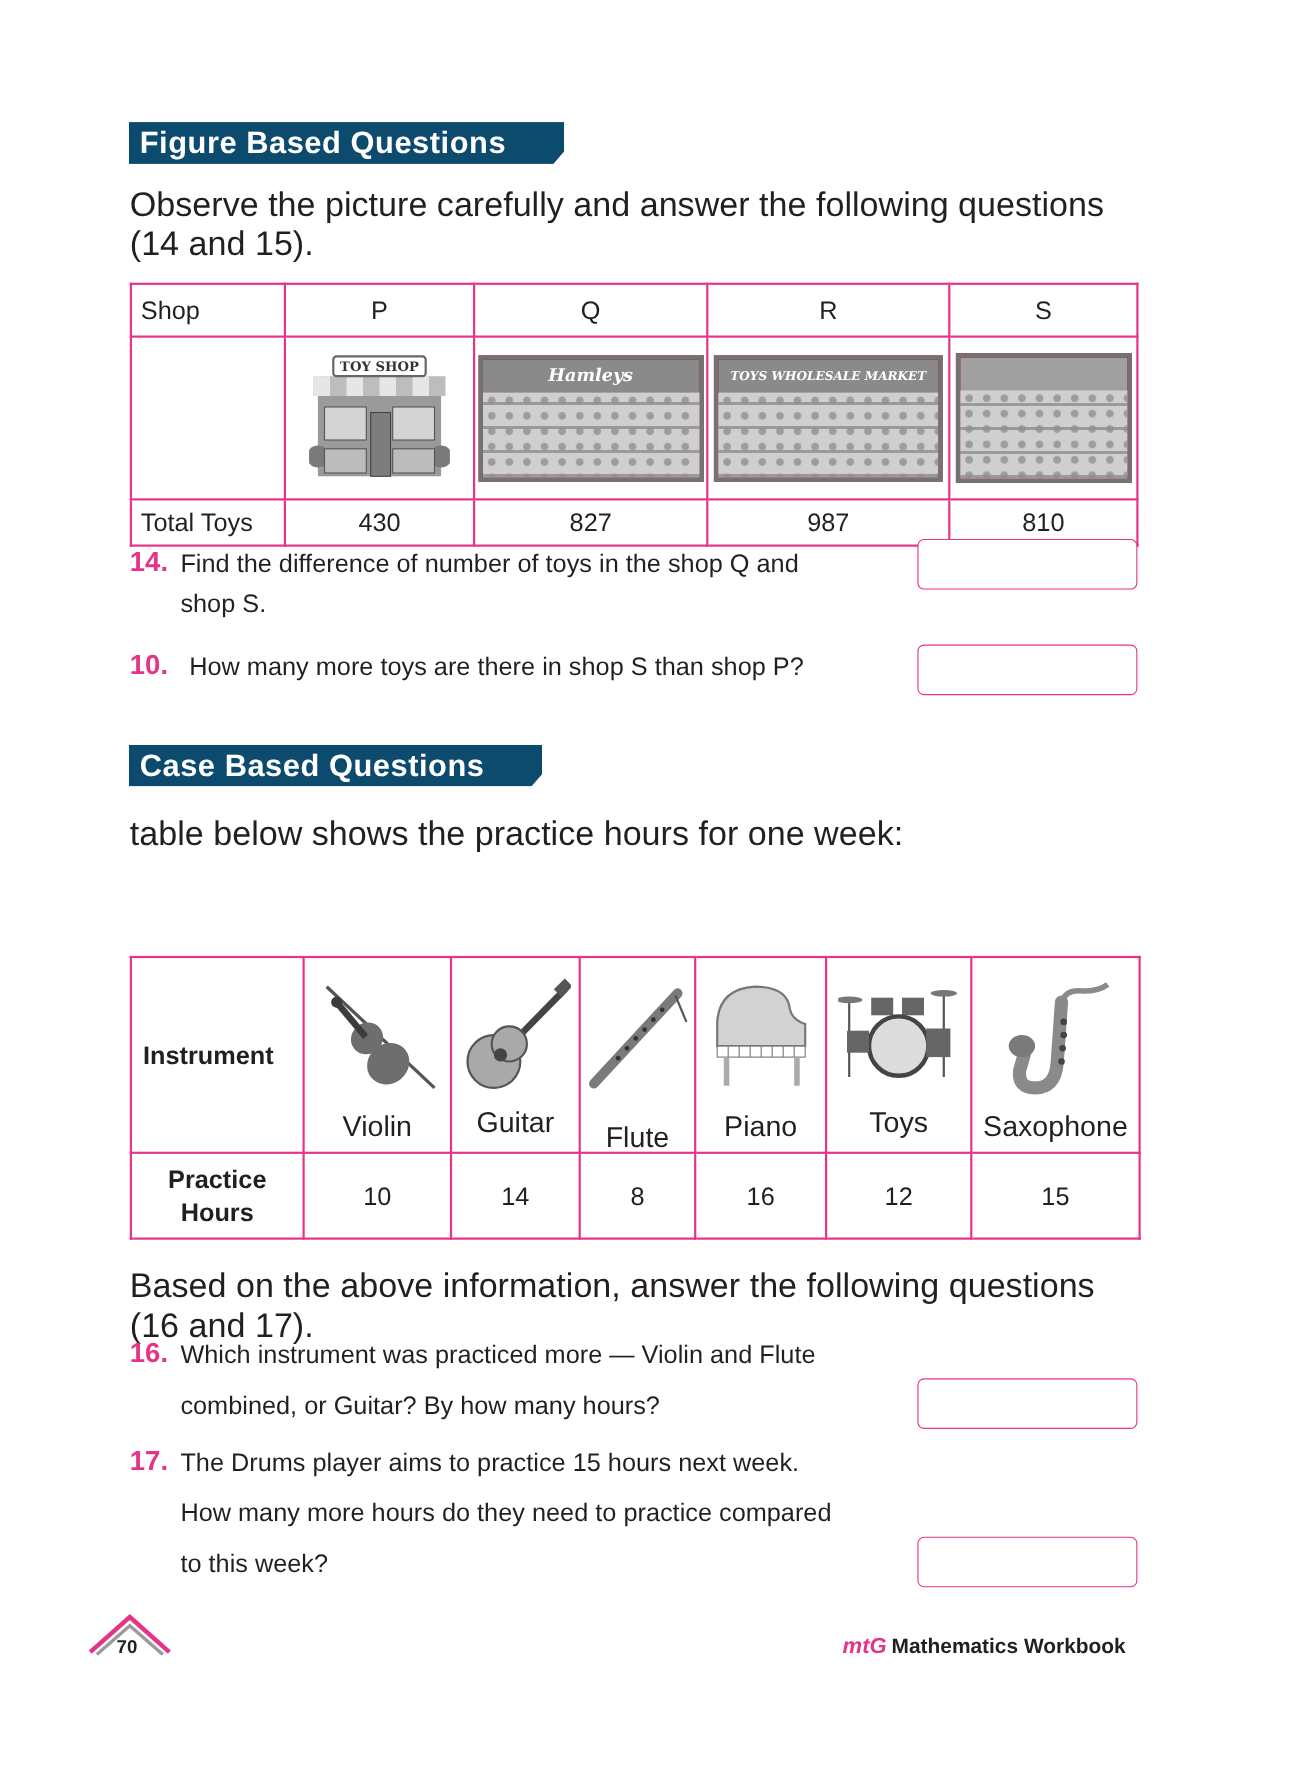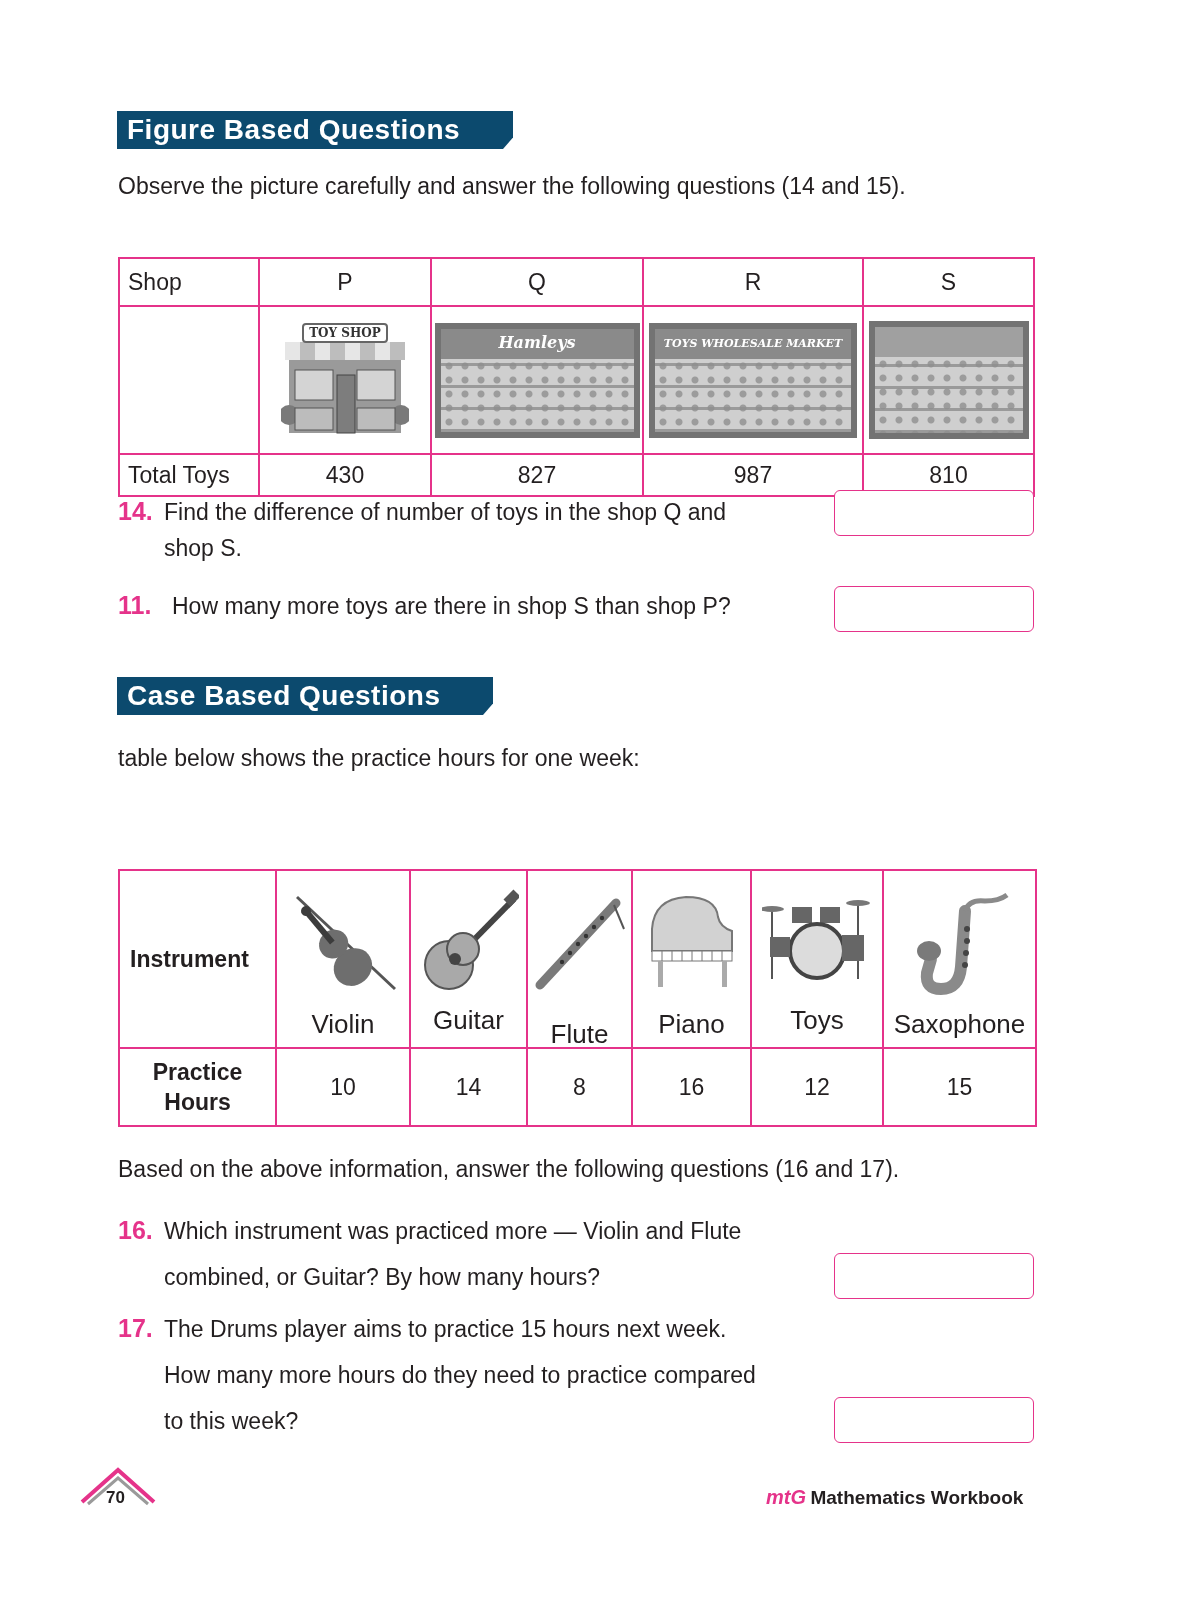--- a/index.html
+++ b/index.html
@@ -21,21 +21,21 @@
       font-weight: bold;
       font-size: 28px;
       letter-spacing: 0.5px;
       line-height: 38px;
       padding-left: 10px;
       clip-path: polygon(0 0, 100% 0, 100% 70%, calc(100% - 10px) 100%, 0 100%);
     }
 
     .para {
       position: absolute;
-      font-size: 23px;
+      font-size: 31px;
       line-height: 36px;
       color: #231f20;
     }
 
     
     table.grid {
       position: absolute;
       border-collapse: collapse;
       table-layout: fixed;
     }
@@ -44,21 +44,21 @@
       font-size: 23px;
       color: #231f20;
       text-align: center;
       vertical-align: middle;
     }
     table.grid td.left { text-align: left; padding-left: 8px; }
 
     .pic {
       margin: 0 auto;
       background: #b91c1c;
-      border: 6px solid #737373;
+      border: 4px solid #737373;
       position: relative;
       overflow: hidden;
     }
     .pic .sign {
       position: absolute;
       left: 0; right: 0; top: 4px;
       text-align: center;
       font-size: 12px;
       font-weight: bold;
       color: #ffffff;
@@ -187,21 +187,21 @@
     <td>810</td>
   </tr>
 </tbody>
   </table>
 
 <div class="qnum" style="left:118px; top:497px;">14.</div>
 <div class="qtext" style="left:164px; top:494px;">Find the difference of number of toys in the shop Q and</div>
 <div class="qtext" style="left:164px; top:530px;">shop S.</div>
 <div class="answer-box" style="left:834px; top:490px;"></div>
 
-<div class="qnum" style="left:118px; top:591px;">11.</div>
+<div class="qnum" style="left:118px; top:591px;">10.</div>
 <div class="qtext" style="left:172px; top:588px;">How many more toys are there in shop S than shop P?</div>
 <div class="answer-box" style="left:834px; top:586px;"></div>
 
 <div class="banner" style="left:117px; top:677px; width:376px;">
   <span>Case Based Questions</span>
 </div>
 
 <div class="para" style="left:118px; top:740px; width:916px; text-align:justify;">
   <div>table below shows the practice hours for one week:</div>
 </div>

